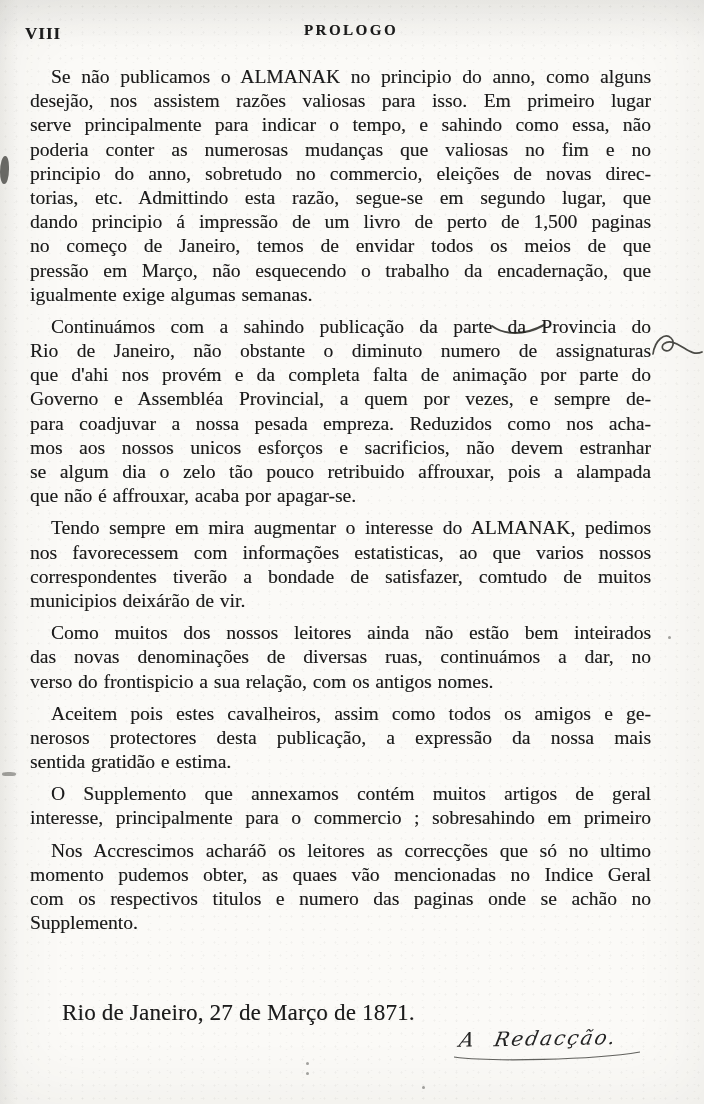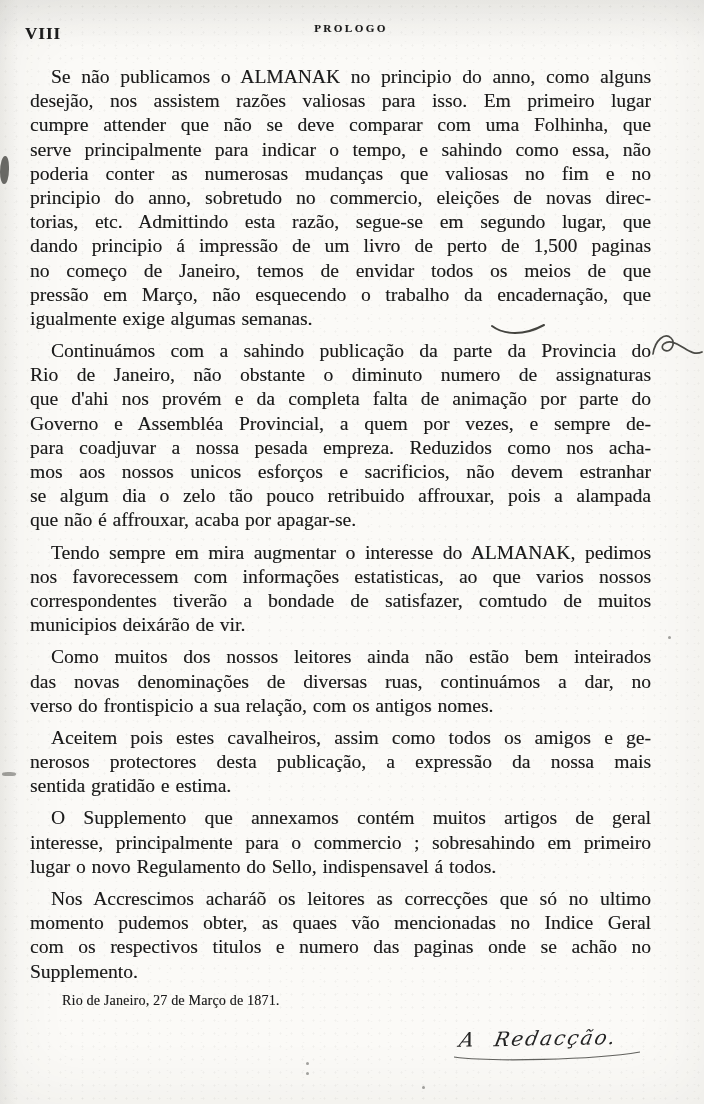--- a/index.html
+++ b/index.html
@@ -25,41 +25,41 @@
   }
   .ink{ text-shadow:0.35px 0.35px 0 rgba(25,25,25,0.4); }
 
   
   .header{position:absolute;top:22px;left:24px;right:26px;height:22px;}
   .page-num{
     position:absolute;left:1px;top:2px;
     font-weight:bold;font-size:17px;letter-spacing:1px;
   }
   .header-title{
-    text-align:center;font-weight:bold;font-size:11px;letter-spacing:2.5px;
+    text-align:center;font-weight:bold;font-size:15px;letter-spacing:2.5px;
   }
 
   
   .body-text{position:absolute;top:57px;left:22px;width:637px;}
   .paragraph{margin:8px;}
   .line{
     font-size:19.5px;
     height:24.2px;line-height:24.2px;
     overflow:hidden;
     text-align:justify;
     text-align-last:justify;
     word-spacing:1px;
   }
   .line.first{text-indent:21px;}
   .line.last{text-align-last:left;}
 
   .dateline{
-    margin-top:9px;
+    margin-top:16px;
     padding-left:40px;
-    font-size:14px;
+    font-size:23px;
     letter-spacing:0.2px;
   }
 
   
   .signature{
     position:absolute;top:1026px;left:460px;width:200px;
     font-family:"DejaVu Serif", serif;
     font-style:italic;
     font-size:20px;
     letter-spacing:2px;
@@ -84,21 +84,20 @@
 
   <div class="header ink">
     <span class="page-num">VIII</span>
     <div class="header-title">PROLOGO</div>
   </div>
 
   <div class="body-text ink">
       <div class="paragraph">
         <div class="line first">Se não publicamos o ALMANAK no principio do anno, como alguns</div>
         <div class="line">desejão, nos assistem razões valiosas para isso. Em primeiro lugar</div>
-        <div class="line">cumpre attender que não se deve comparar com uma Folhinha, que</div>
         <div class="line">serve principalmente para indicar o tempo, e sahindo como essa, não</div>
         <div class="line">poderia conter as numerosas mudanças que valiosas no fim e no</div>
         <div class="line">principio do anno, sobretudo no commercio, eleições de novas direc-</div>
         <div class="line">torias, etc. Admittindo esta razão, segue-se em segundo lugar, que</div>
         <div class="line">dando principio á impressão de um livro de perto de 1,500 paginas</div>
         <div class="line">no começo de Janeiro, temos de envidar todos os meios de que</div>
         <div class="line">pressão em Março, não esquecendo o trabalho da encadernação, que</div>
         <div class="line last">igualmente exige algumas semanas.</div>
       </div>
       <div class="paragraph">
@@ -123,21 +122,20 @@
         <div class="line last">verso do frontispicio a sua relação, com os antigos nomes.</div>
       </div>
       <div class="paragraph">
         <div class="line first">Aceitem pois estes cavalheiros, assim como todos os amigos e ge-</div>
         <div class="line">nerosos protectores desta publicação, a expressão da nossa mais</div>
         <div class="line last">sentida gratidão e estima.</div>
       </div>
       <div class="paragraph">
         <div class="line first">O Supplemento que annexamos contém muitos artigos de geral</div>
         <div class="line">interesse, principalmente para o commercio ; sobresahindo em primeiro</div>
-        <div class="line last">lugar o novo Regulamento do Sello, indispensavel á todos.</div>
       </div>
       <div class="paragraph">
         <div class="line first">Nos Accrescimos acharáõ os leitores as correcções que só no ultimo</div>
         <div class="line">momento pudemos obter, as quaes vão mencionadas no Indice Geral</div>
         <div class="line">com os respectivos titulos e numero das paginas onde se achão no</div>
         <div class="line last">Supplemento.</div>
       </div>
     </div>
 
   <div class="signature">A Redacção.</div>

